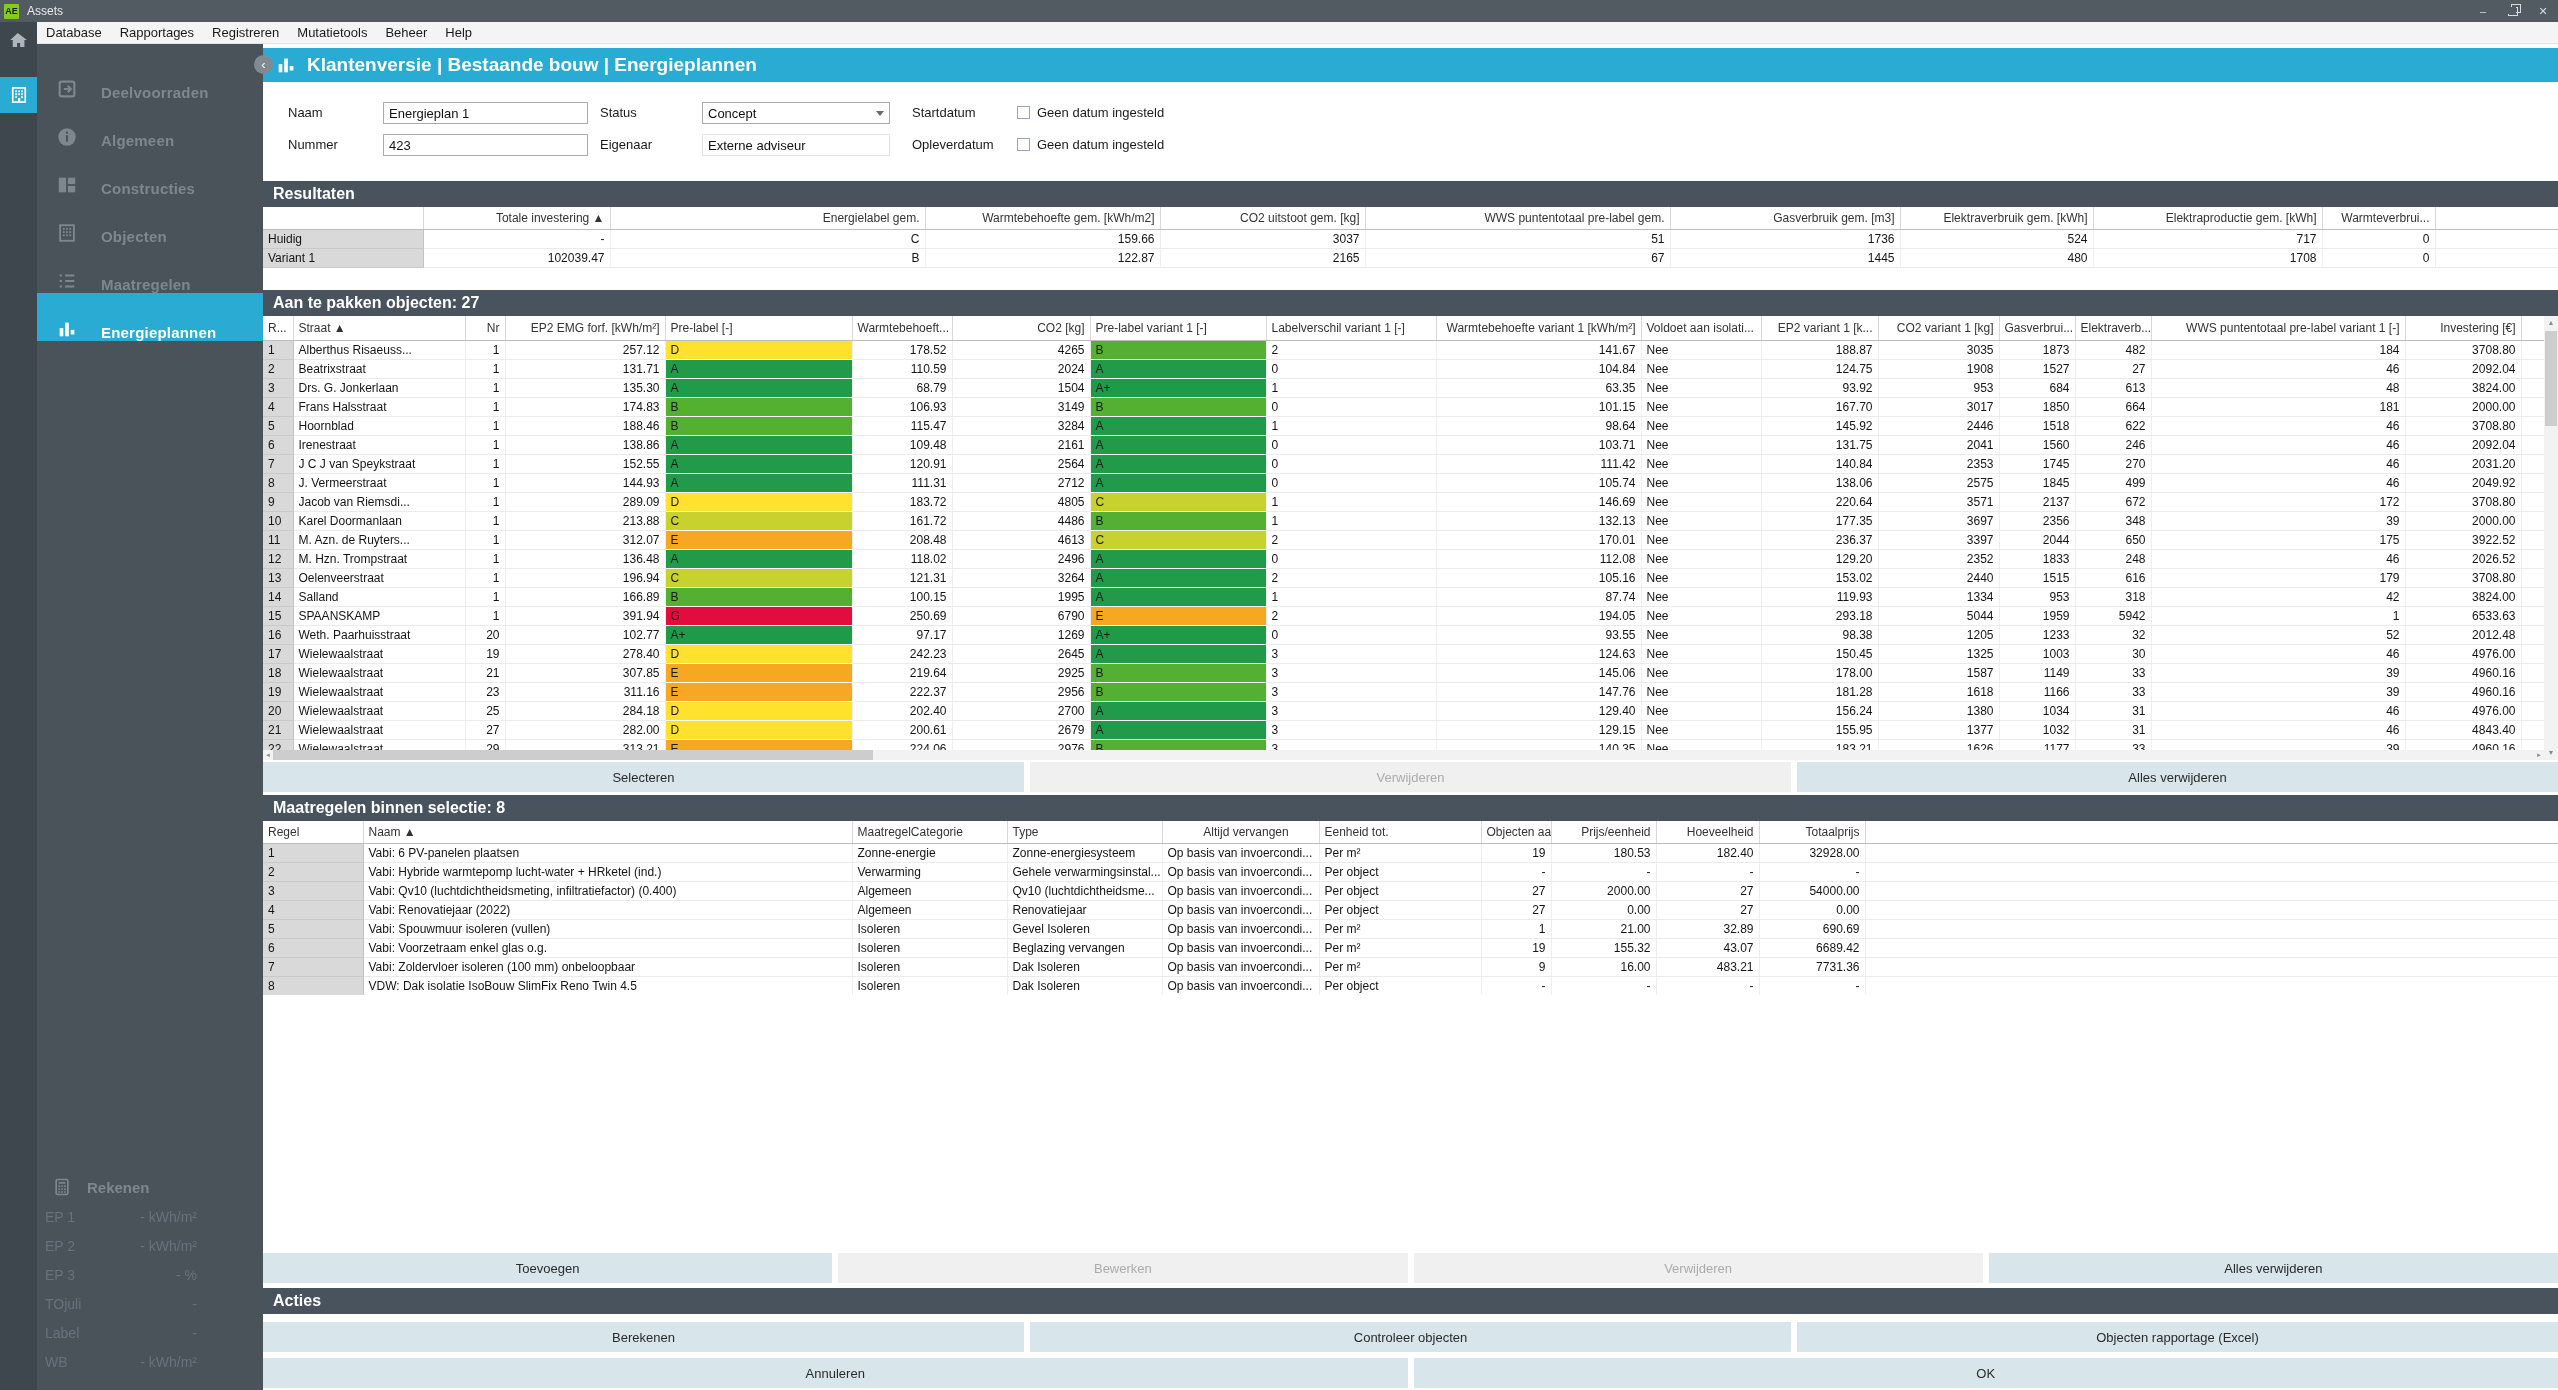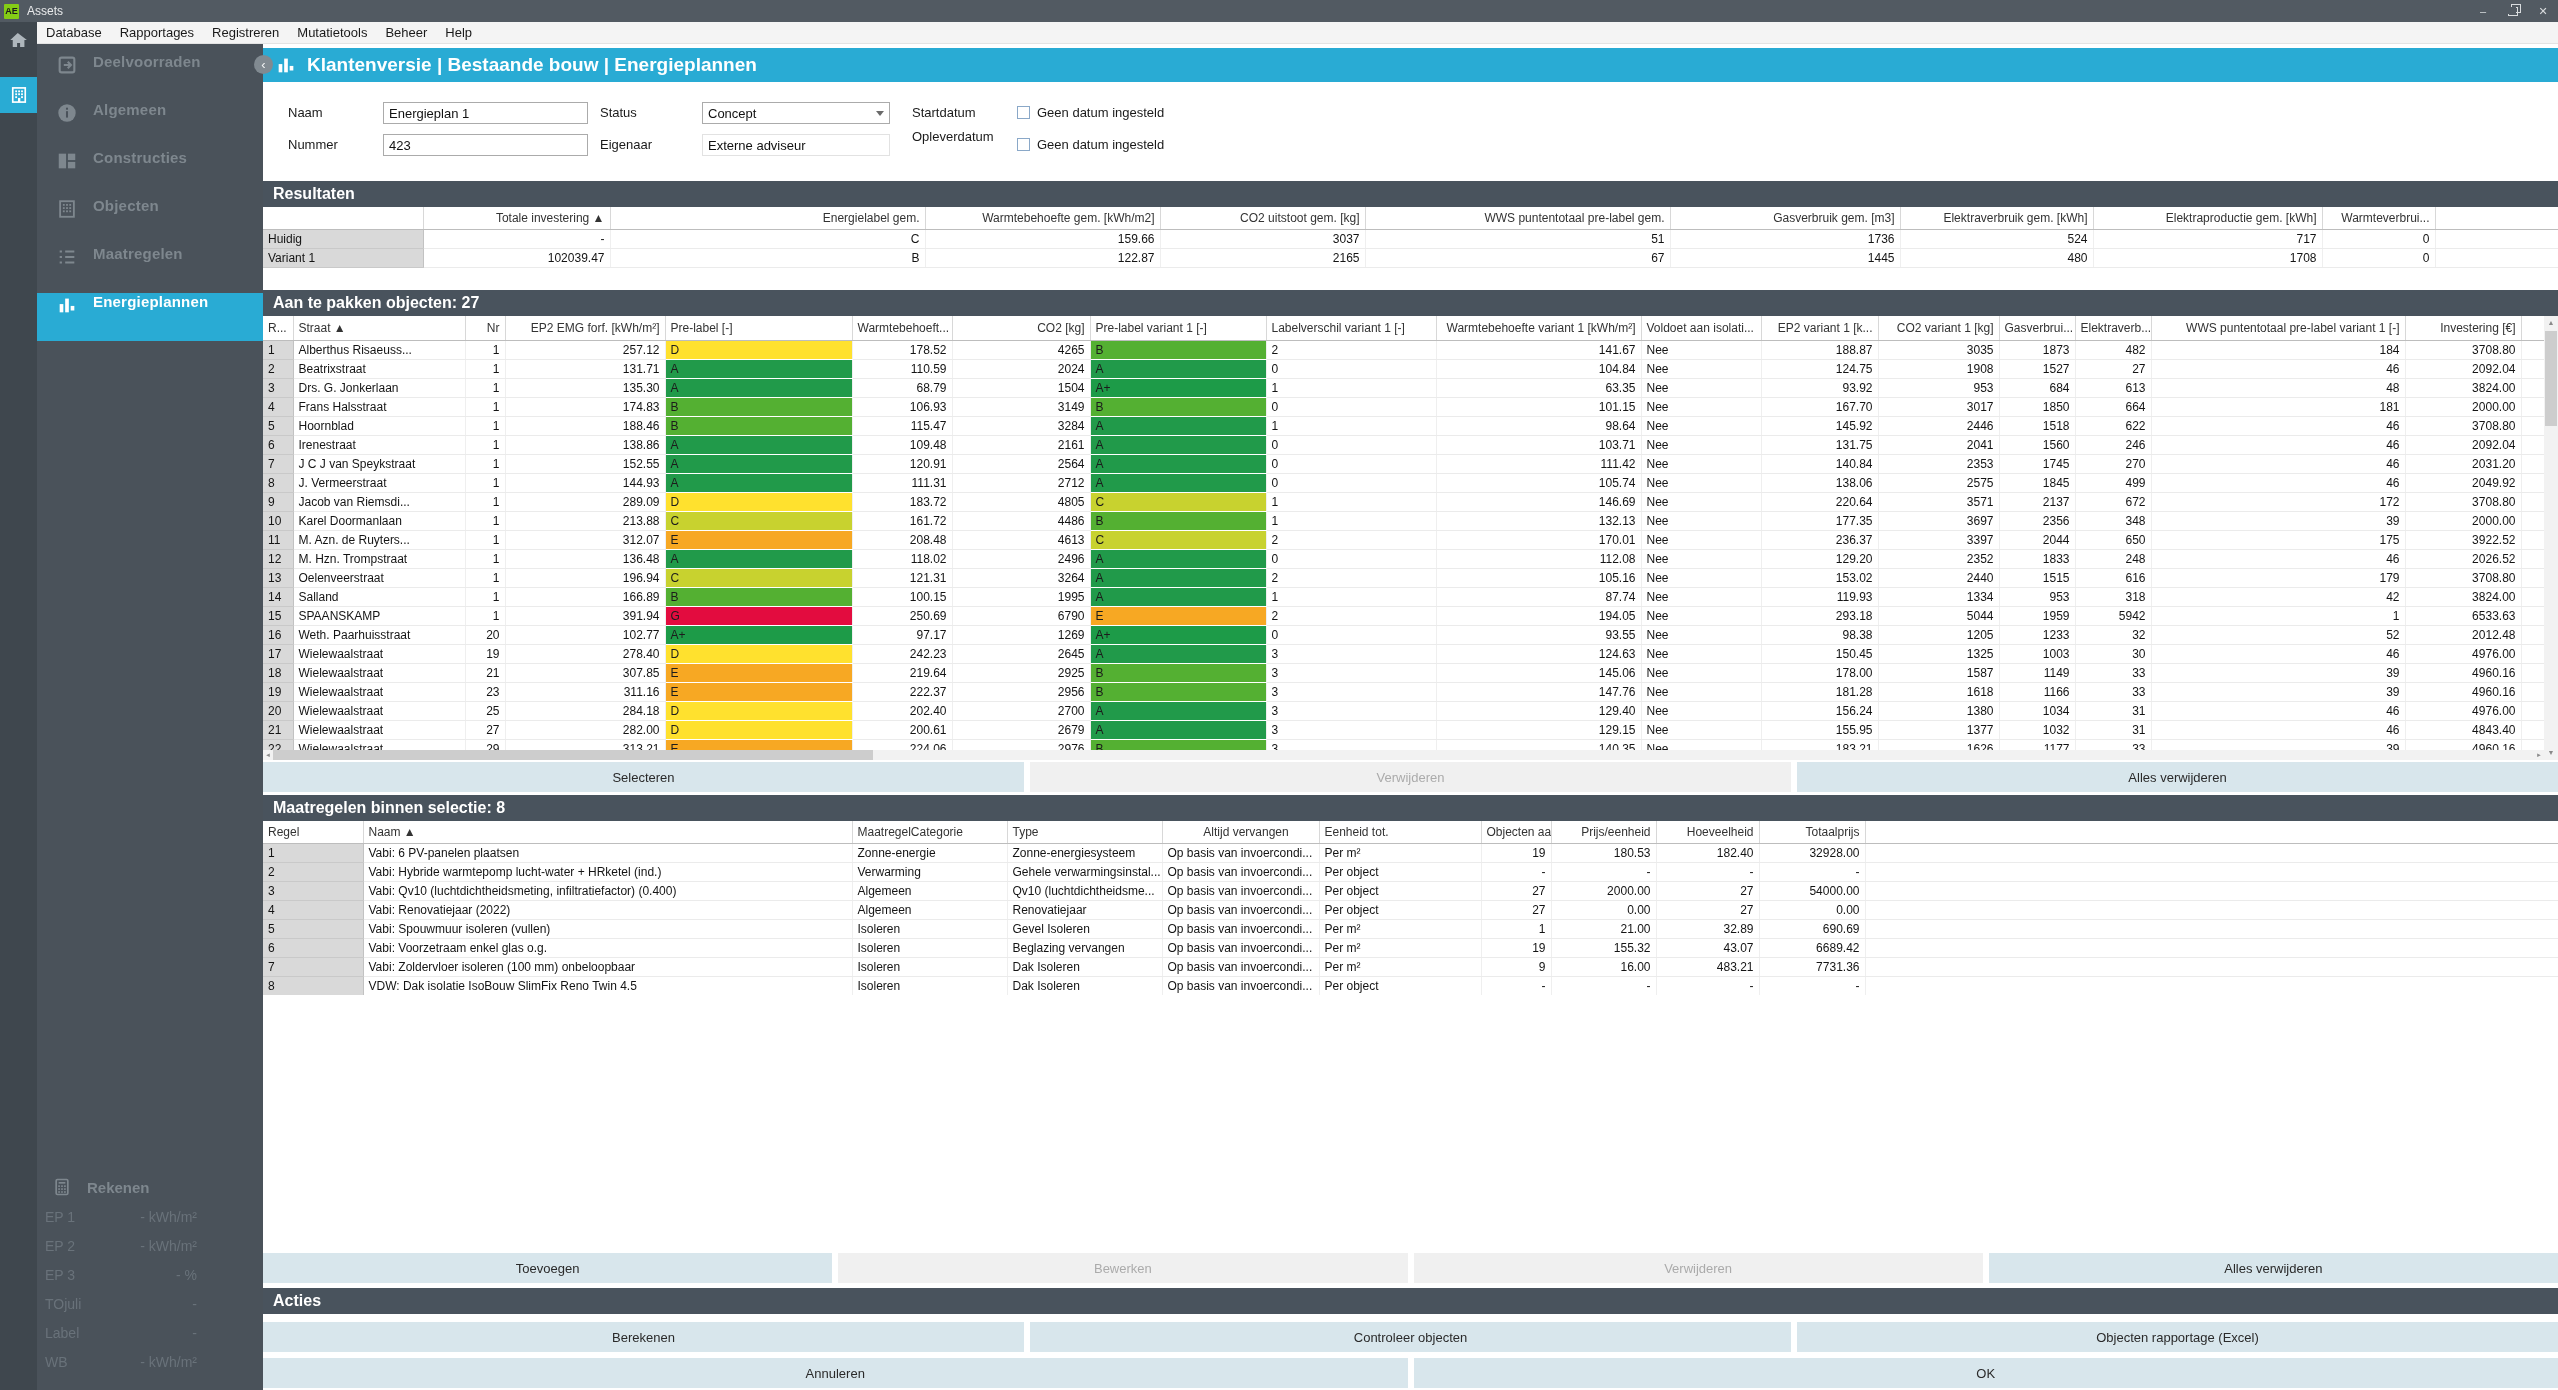--- a/index.html
+++ b/index.html
@@ -12,21 +12,21 @@
   .restore-box{width:8px;height:7px;border:1px solid #d9dcde;position:relative;background:#525a62;}
   .restore-box::before{content:"";position:absolute;left:2px;top:-4px;width:8px;height:7px;border:1px solid #d9dcde;}
   .restore-box::after{content:"";position:absolute;left:-1px;top:-1px;width:8px;height:7px;background:#525a62;}
   .menubar{position:absolute;left:37px;top:22px;width:2521px;height:22px;background:#f4f4f4;display:flex;align-items:center;border-bottom:1px solid #e3e3e3;box-sizing:border-box;}
   .menu-item{font-size:13px;color:#1a1a1a;padding:0 9px;line-height:21px;}
   .rail{position:absolute;left:0;top:22px;width:37px;height:1368px;background:#3f474e;}
   .rail .home{color:#aeb6bc;display:flex;justify-content:center;margin-top:8px;}
   .rail .active-tile{position:absolute;left:0;top:55px;width:37px;height:36px;background:#29abd4;color:#fff;display:flex;align-items:center;justify-content:center;}
   .sidebar{position:absolute;left:37px;top:44px;width:226px;height:1346px;background:#4a525a;}
   .nav{padding-top:9px;}
-  .nav-item{height:48px;display:flex;align-items:flex-start;padding-left:18px;color:#7e878e;font-size:15px;font-weight:bold;letter-spacing:.2px;}
+  .nav-item{height:48px;display:flex;align-items:flex-end;padding-left:18px;color:#7e878e;font-size:15px;font-weight:bold;letter-spacing:.2px;gap:8px;}
   .nav-item .nicon{width:24px;height:24px;margin-right:14px;display:flex;align-items:center;justify-content:center;}
   .nav-item.active{background:#29abd4;color:#fff;}
   .collapse-btn{position:absolute;right:-10px;top:11px;width:19px;height:19px;border-radius:50%;background:#818a91;color:#f2f3f4;border:none;font-size:13px;line-height:17px;text-align:center;padding:0;z-index:6;}
   .sidestats{position:absolute;left:0;top:1128px;width:226px;color:#69727a;}
   .rekenen{display:flex;align-items:center;height:30px;color:#7e878e;font-size:15px;font-weight:bold;padding-left:13px;}
   .rekenen .nicon{width:24px;height:24px;margin-right:13px;display:flex;align-items:center;justify-content:center;}
   .stat-row{display:flex;height:29px;align-items:center;font-size:14px;padding-left:8px;}
   .stat-label{width:70px;}
   .stat-value{width:82px;text-align:right;}
   .main{position:absolute;left:263px;top:44px;width:2295px;height:1346px;background:#fff;display:flex;flex-direction:column;}
@@ -256,21 +256,21 @@
       <span class="caret"></span>
     </div>
     <span class="flabel" style="left:649px;top:20px;">Startdatum</span>
     <span class="cb" style="left:754px;top:24px;"></span>
     <span class="cb-label" style="left:774px;top:24px;">Geen datum ingesteld</span>
 
     <span class="flabel" style="left:25px;top:52px;">Nummer</span>
     <input class="finput" style="left: 120px; top: 52px; width: 205px;" value="423">
     <span class="flabel" style="left:337px;top:52px;">Eigenaar</span>
     <input class="finput" style="left: 439px; top: 52px; width: 188px; border-color: rgb(226, 226, 226);" value="Externe adviseur">
-    <span class="flabel" style="left:649px;top:44px;">Opleverdatum</span>
+    <span class="flabel" style="left:649px;top:52px;">Opleverdatum</span>
     <span class="cb" style="left:754px;top:56px;"></span>
     <span class="cb-label" style="left:774px;top:56px;">Geen datum ingesteld</span>
   </div>
 
   <div class="secbar mt3">
       <span>Resultaten</span>
     </div>
   <div id="res-area">
       <table style="width: 2295px;">
         <colgroup>

